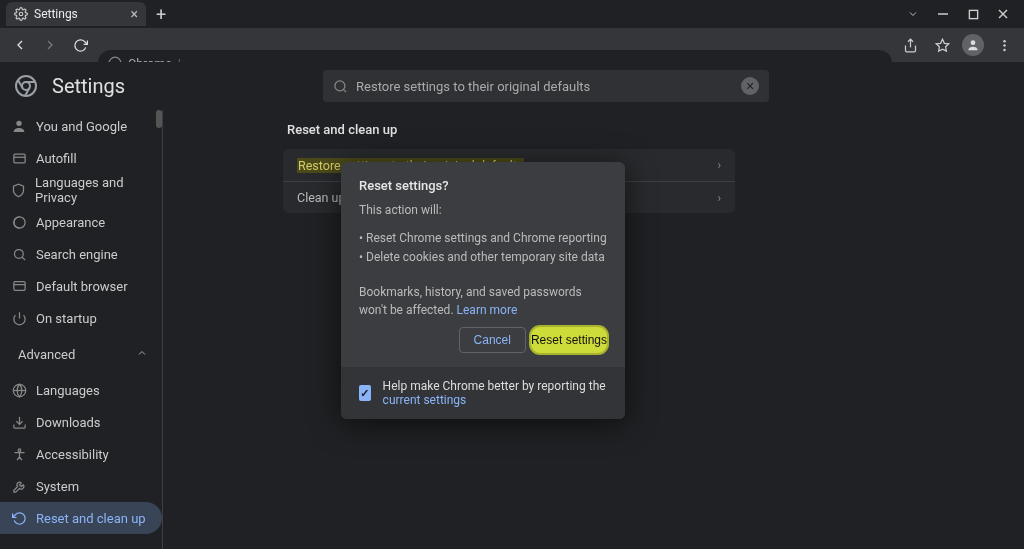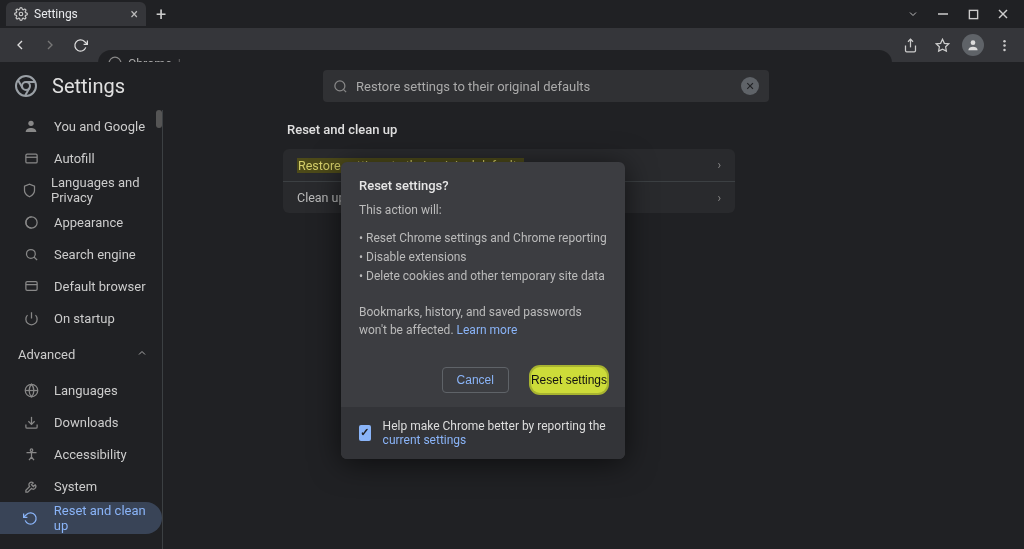--- a/index.html
+++ b/index.html
@@ -109,22 +109,22 @@
   left: 0;
   width: 162px;
   bottom: 0;
   overflow: hidden;
 }
 .sidebar-scroll { height: 100%; padding-bottom: 10px; }
 .side-item {
   height: 32px;
   display:flex;
   align-items:center;
-  gap: 14px;
-  padding-left: 22px;
+  gap: 8px;
+  padding-left: 10px;
   color:#ccc;
   font-size: 13px;
   border-radius: 0 16px 16px 0;
 }
 .side-item .ico { width: 18px; display:flex; align-items:center; justify-content:center; color:#888; }
 .side-group-hdr { height: 40px; display:flex; align-items:center; padding-left:18px; color:#ccc; font-size:13px; }
 .side-group-hdr .chev { margin-left:auto; margin-right: 14px; color:#aaa; }
 .side-item.active { background:#394457; color:#8ab4f8; }
 .side-item.active .ico { color:#8ab4f8; }
 .scroll-indicator {
@@ -167,21 +167,21 @@
   box-shadow:0 4px 30px rgba(0,0,0,0.6);
   color:#ccc;
   font-size:12px;
 }
 .dialog-body { padding: 16px 18px 14px 18px; }
 .dialog-title { color:#e6e6e6; font-size:13px; font-weight:500; }
 .dialog-lead { margin-top: 10px; color:#bbb; }
 .dialog-list { margin:12px 0 0 0; color:#bbb; line-height:1.6; }
 .dialog-note { margin-top: 16px; color:#bbb; line-height:1.5; }
 .dialog-note a { color:#8ab4f8; text-decoration:none; }
-.dialog-actions { margin-top:28px; display:flex; justify-content:flex-end; gap:22px; }
+.dialog-actions { margin-top:8px; display:flex; justify-content:flex-end; gap:5px; }
 .btn-outline {
   border:1px solid #5f6368; background:transparent; color:#8ab4f8;
   padding:5px 14px; border-radius:4px; font-size:12px;
 }
 .btn-primary {
   border:none; background:#cddc39; color:#111; padding:6px 0; border-radius:9px; font-size:12px; font-weight:500;
   box-shadow:0 0 0 2px #a8b430;
 }
 .dialog-footer {
   background:#333438; padding:12px 18px; display:flex; align-items:center; gap:12px;
@@ -447,21 +447,20 @@
       </div>
     </div>
   </div>
 
   <div class="dialog">
     <div class="dialog-body">
       <div class="dialog-title">Reset settings?</div>
       <div class="dialog-lead">This action will:</div>
       <div class="dialog-list">
         <div>• Reset Chrome settings and Chrome reporting</div>
-        <div>• Disable extensions</div>
         <div>• Delete cookies and other temporary site data</div>
       </div>
       <div class="dialog-note">
         <span>Bookmarks, history, and saved passwords won't be affected. </span><a href="#">Learn more</a>
       </div>
       <div class="dialog-actions">
         <button class="btn-outline">Cancel</button>
         <button class="btn-primary">Reset settings</button>
       </div>
     </div>

